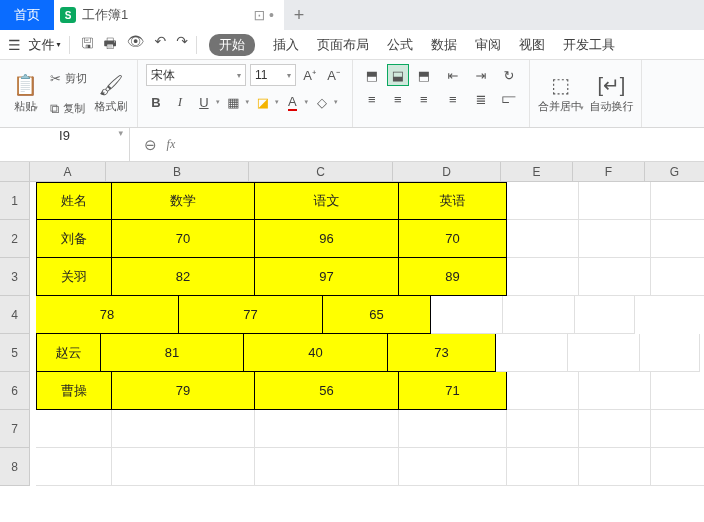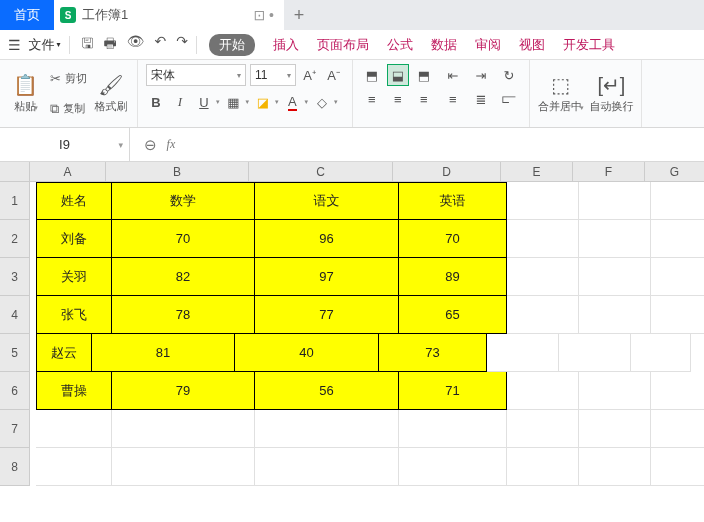--- a/index.html
+++ b/index.html
@@ -14,21 +14,21 @@
 .add-tab { width: 30px; height: 30px; display: flex; align-items: center; justify-content: center; color: #777; font-size: 18px; }
 
 
 .menubar { display: flex; align-items: center; height: 30px; padding: 0 8px; gap: 8px; border-bottom: 1px solid #e0e0e0; }
 .hamburger { font-size: 14px; color: #444; }
 .file-menu { color: #333; font-size: 13px; display: flex; align-items: center; gap: 2px; }
 .file-menu .drop { font-size: 8px; }
 .qat { display: flex; gap: 10px; color: #555; font-size: 14px; padding-left: 4px; }
 .menu-sep { width: 1px; height: 18px; background: #ddd; }
 .tabs { display: flex; gap: 18px; align-items: center; margin-left: 4px; }
-.tab-btn { color: #be185d; font-size: 13px; }
+.tab-btn { color: #404040; font-size: 13px; }
 .tab-btn.active { background: #737373; color: #fff; padding: 2px 10px; border-radius: 10px; }
 
 
 .ribbon { display: flex; height: 68px; border-bottom: 1px solid #d8d8d8; background: #fafbfc; }
 .rgroup { display: flex; padding: 4px 8px; border-right: 1px solid #e4e4e4; gap: 6px; align-items: stretch; }
 .rbtn-lg { display: flex; flex-direction: column; align-items: center; justify-content: center; gap: 2px; color: #555; font-size: 11px; min-width: 36px; }
 .rbtn-lg .ic { font-size: 20px; }
 .rbtn-sm-col { display: flex; flex-direction: column; justify-content: space-around; gap: 2px; }
 .rbtn-sm { display: flex; align-items: center; gap: 4px; color: #555; font-size: 11px; }
 .rbtn-sm .ic { font-size: 13px; color: #666; }
@@ -43,21 +43,21 @@
 .ibtn.i { font-style: italic; font-family: serif; }
 .ibtn.u { text-decoration: underline; }
 .drop-sm { font-size: 7px; color: #888; margin-left: -2px; }
 .align-grid { display: grid; grid-template-columns: repeat(3, 22px); grid-template-rows: repeat(2, 22px); gap: 2px 4px; }
 .align-grid.g2 { grid-template-columns: repeat(3, 24px); }
 .ag { display: flex; align-items: center; justify-content: center; color: #555; font-size: 13px; }
 .ag.active { background: #d0e8dc; border: 1px solid #0aa860; }
 
 
 .formulabar { display: flex; align-items: center; height: 34px; border-bottom: 1px solid #d8d8d8; }
-.namebox { width: 130px; border-right: 1px solid #d8d8d8; height: 100%; display: flex; align-items: center; justify-content: center; font-size: 13px; color: #333; position: relative; }
+.namebox { width: 130px; border-right: 1px solid #d8d8d8; height: 100%; display: flex; align-items: flex-start; justify-content: center; font-size: 13px; color: #333; position: relative; }
 .namebox .drop { position: absolute; right: 6px; font-size: 9px; color: #999; }
 .fx-area { display: flex; align-items: center; gap: 10px; padding: 0 14px; color: #777; }
 .fx { font-style: italic; font-family: serif; color: #777; }
 
 
 .grid-wrap { position: relative; }
 .corner { position: absolute; left: 0; top: 0; width: 30px; height: 20px; background: #e9e9e9; border-right: 1px solid #ccc; border-bottom: 1px solid #ccc; }
 .colheads { position: absolute; left: 30px; top: 0; display: flex; height: 20px; }
 .ch { background: #e9e9e9; border-right: 1px solid #ccc; border-bottom: 1px solid #ccc; display: flex; align-items: center; justify-content: center; color: #555; font-size: 12px; }
 .rowheads { position: absolute; left: 0; top: 20px; width: 30px; }
@@ -247,30 +247,29 @@
       <div class="crow">
         <div class="cell data first" style="width: 76px; height: 38px;">关羽</div>
         <div class="cell data" style="width: 143px; height: 38px;">82</div>
         <div class="cell data" style="width: 144px; height: 38px;">97</div>
         <div class="cell data" style="width: 108px; height: 38px;">89</div>
         <div class="cell" style="width: 72px; height: 38px;"></div>
         <div class="cell" style="width: 72px; height: 38px;"></div>
         <div class="cell" style="width: 60px; height: 38px;"></div>
       </div>
       <div class="crow">
-        <div class="cell data first" style="width: 76px; height: 38px;">张飞</div>
         <div class="cell data" style="width: 143px; height: 38px;">78</div>
         <div class="cell data" style="width: 144px; height: 38px;">77</div>
         <div class="cell data" style="width: 108px; height: 38px;">65</div>
         <div class="cell" style="width: 72px; height: 38px;"></div>
         <div class="cell" style="width: 72px; height: 38px;"></div>
         <div class="cell" style="width: 60px; height: 38px;"></div>
       </div>
       <div class="crow">
-        <div class="cell data first" style="width: 56px; height: 38px;">赵云</div>
+        <div class="cell data first" style="width: 65px; height: 38px;">赵云</div>
         <div class="cell data" style="width: 143px; height: 38px;">81</div>
         <div class="cell data" style="width: 144px; height: 38px;">40</div>
         <div class="cell data" style="width: 108px; height: 38px;">73</div>
         <div class="cell" style="width: 72px; height: 38px;"></div>
         <div class="cell" style="width: 72px; height: 38px;"></div>
         <div class="cell" style="width: 60px; height: 38px;"></div>
       </div>
       <div class="crow">
         <div class="cell data first" style="width: 76px; height: 38px;">曹操</div>
         <div class="cell data" style="width: 143px; height: 38px;">79</div>

